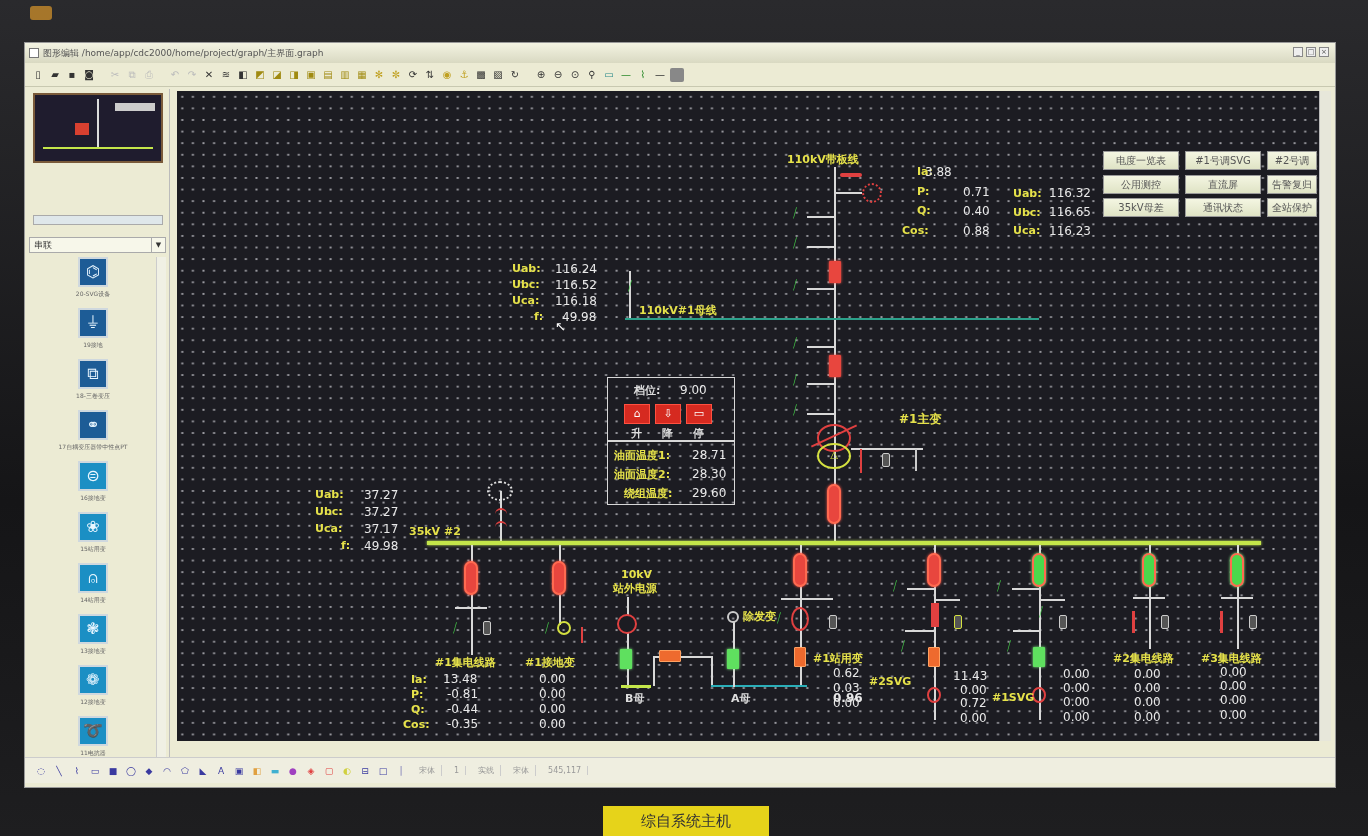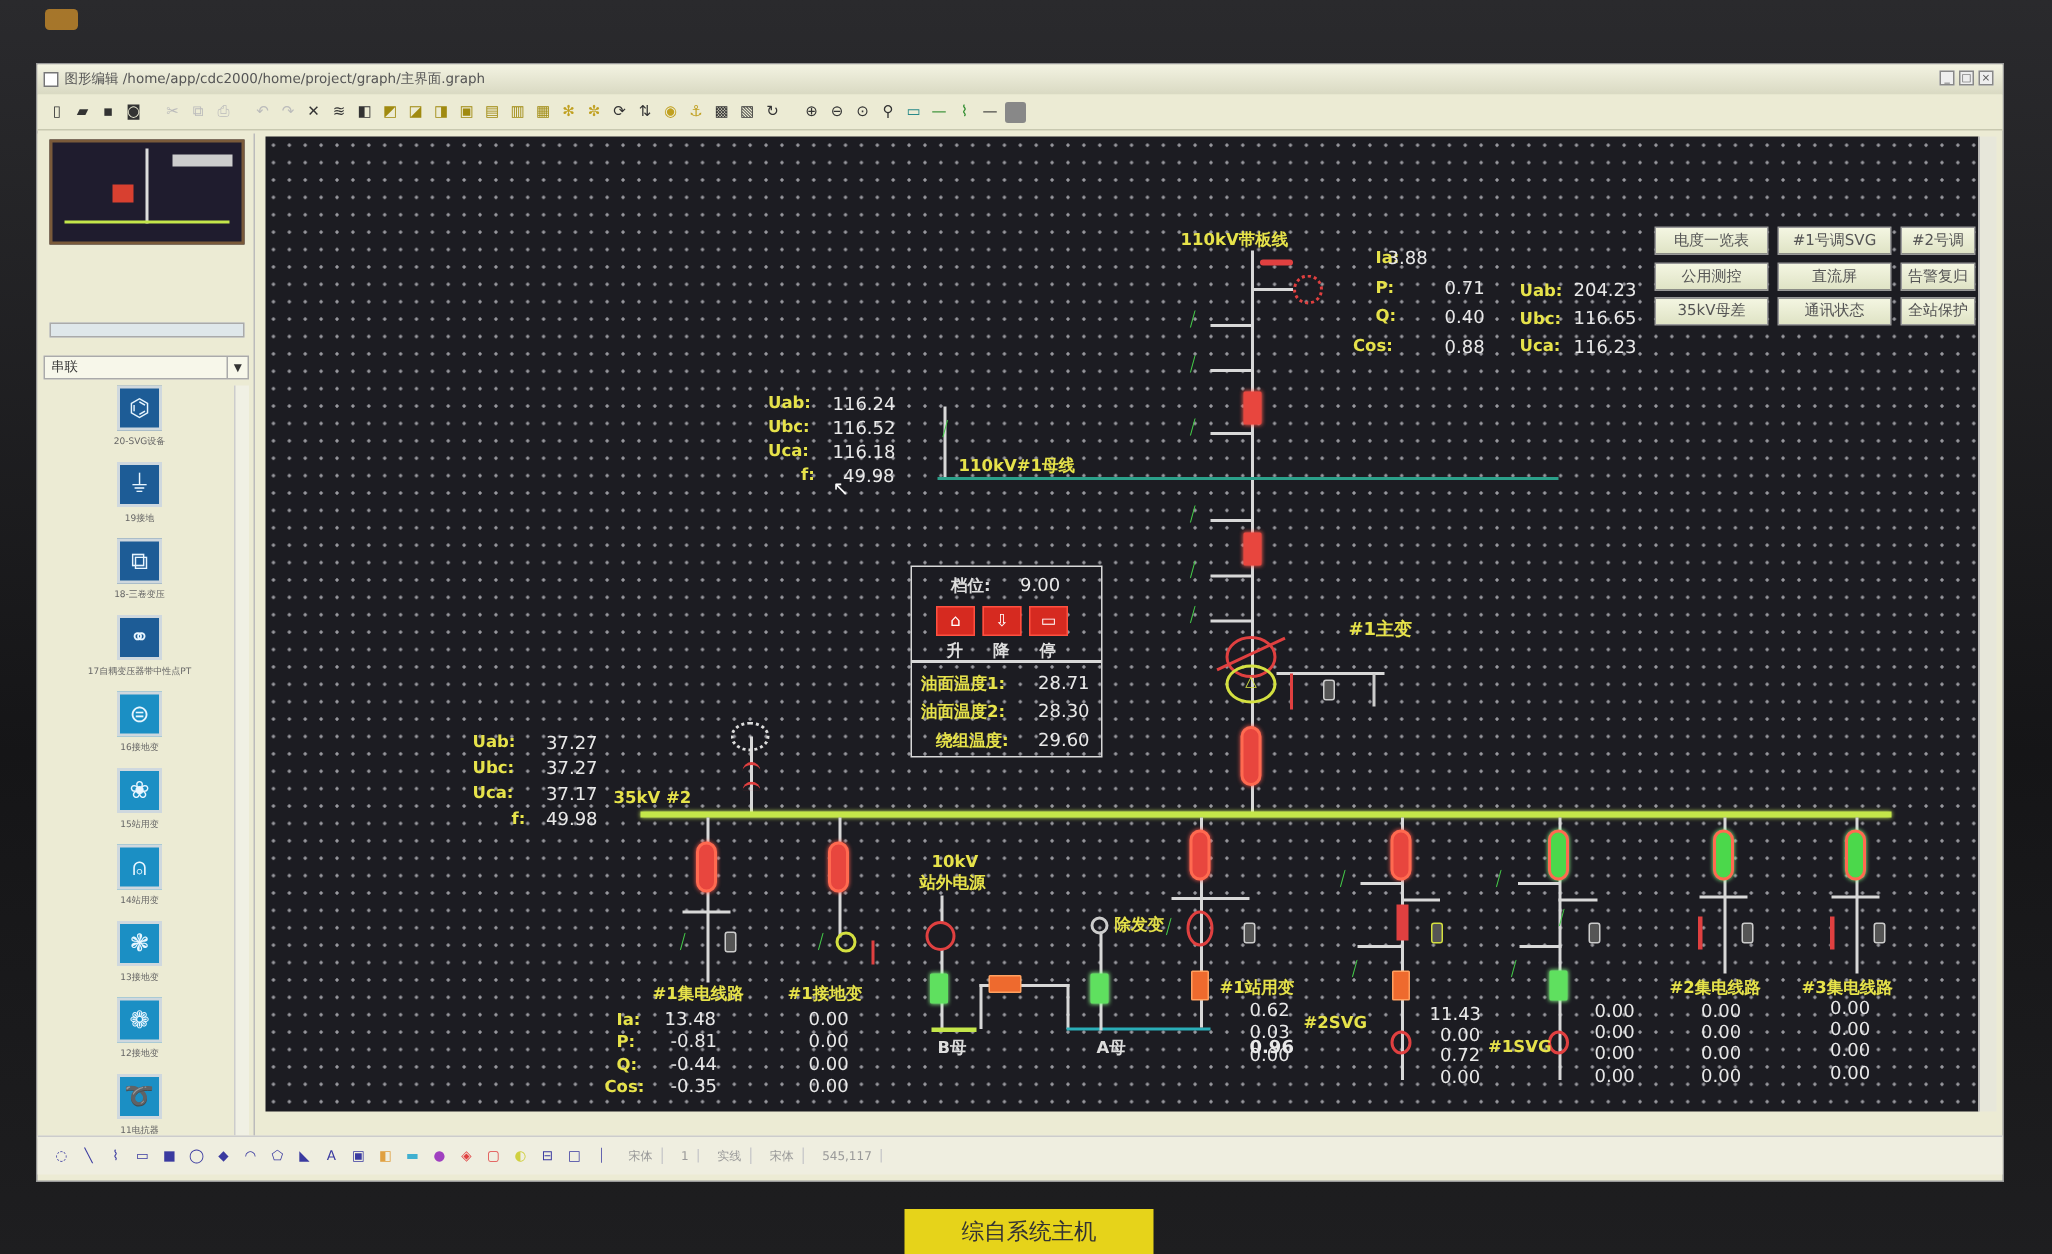--- a/index.html
+++ b/index.html
@@ -192,21 +192,21 @@
       <div class="lbl" style="left:740px;top:94px;">P:</div>
       <div class="lbl" style="left:740px;top:113px;">Q:</div>
       <div class="lbl" style="left:725px;top:133px;">Cos:</div>
       <div class="val" style="left:748px;top:74px;">3.88</div>
       <div class="val" style="left:786px;top:94px;">0.71</div>
       <div class="val" style="left:786px;top:113px;">0.40</div>
       <div class="val" style="left:786px;top:133px;">0.88</div>
       <div class="lbl" style="left:836px;top:96px;">Uab:</div>
       <div class="lbl" style="left:836px;top:115px;">Ubc:</div>
       <div class="lbl" style="left:836px;top:133px;">Uca:</div>
-      <div class="val" style="left:872px;top:95px;">204.23</div>
+      <div class="val" style="left:872px;top:95px;">116.32</div>
       <div class="val" style="left:872px;top:114px;">116.65</div>
       <div class="val" style="left:872px;top:133px;">116.23</div>
 
       <div class="cbtn" style="left:926px;top:60px;width:76px;">电度一览表</div>
       <div class="cbtn" style="left:1008px;top:60px;width:76px;">#1号调SVG</div>
       <div class="cbtn" style="left:1090px;top:60px;width:50px;overflow:hidden;">#2号调SVG</div>
       <div class="cbtn" style="left:926px;top:84px;width:76px;">公用测控</div>
       <div class="cbtn" style="left:1008px;top:84px;width:76px;">直流屏</div>
       <div class="cbtn" style="left:1090px;top:84px;width:50px;overflow:hidden;">告警复归</div>
       <div class="cbtn" style="left:926px;top:107px;width:76px;">35kV母差</div>

